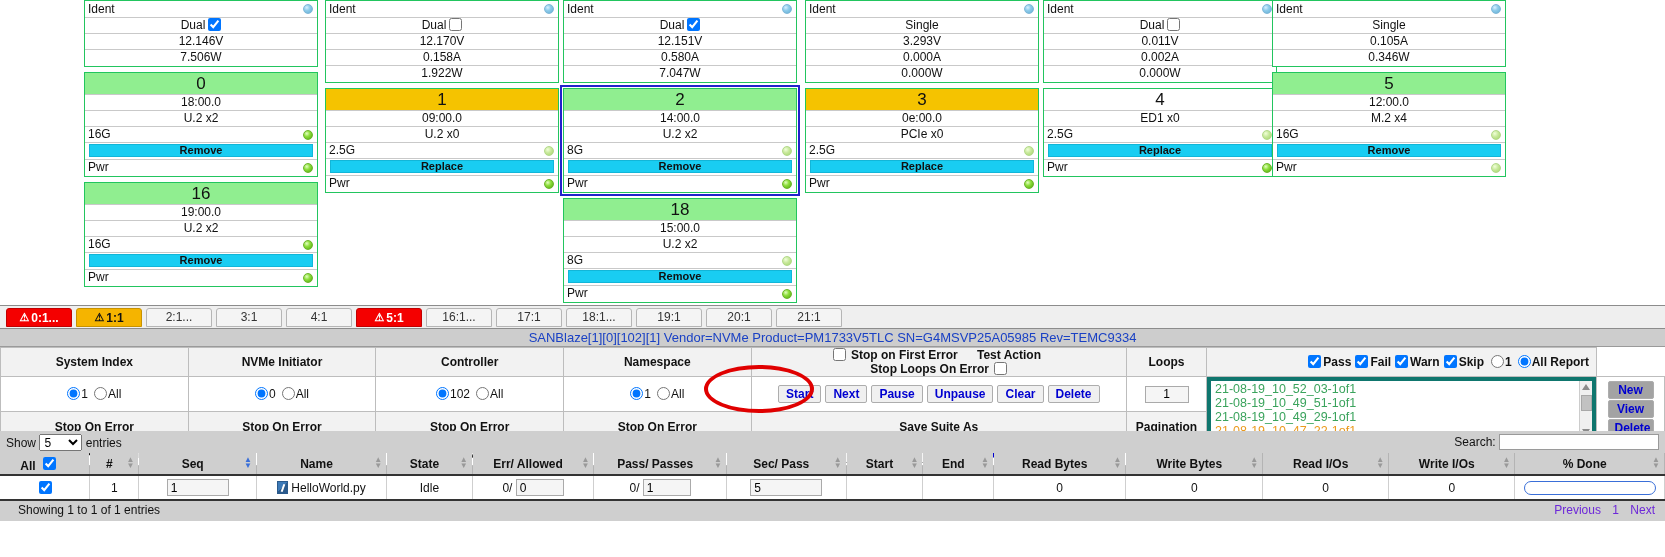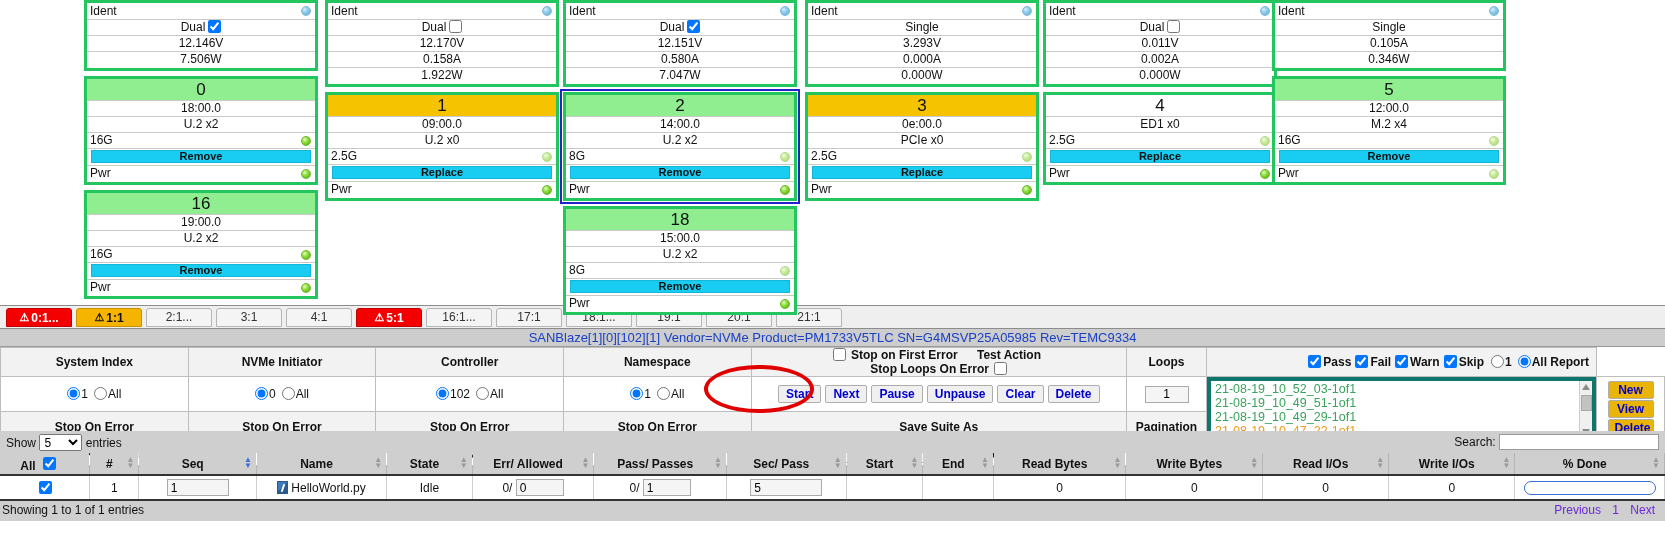--- a/index.html
+++ b/index.html
@@ -2,21 +2,21 @@
 <html><head>
 <meta charset="utf-8">
 <style>
   html,body{margin:0;padding:0;background:#fff;}
   body{width:1665px;height:557px;overflow:hidden;font-family:"Liberation Sans",sans-serif;font-size:12px;color:#111;}
   *{box-sizing:border-box;}
 
   
   #slot-area{position:relative;height:305px;padding-left:84px;}
   .slot-col{position:absolute;top:0;width:234px;}
-  .card{border:3px solid #22c55e;background:#fff;margin-bottom:5px;}
+  .card{border:1px solid #22c55e;background:#fff;margin-bottom:5px;}
   .card.sel{outline:2px solid #2222cc;outline-offset:1px;}
   .row{border-bottom:1px solid #c9c9c9;height:16px;line-height:15px;text-align:center;font-size:12px;}
   .row:last-child{border-bottom:none;}
   .row.left{text-align:left;padding-left:3px;}
   .ident{text-align:left;padding-left:3px;position:relative;height:17px;line-height:16px;}
   .led{position:absolute;right:4px;top:3px;width:10px;height:10px;border-radius:50%;
        background:radial-gradient(circle at 35% 32%, #d8f0ff 0%, #8ecbea 40%, #63aed4 100%);
        border:1px solid #7fb8d8;}
   .led.green{background:radial-gradient(circle at 35% 32%, #e2ffc0 0%, #8ede3c 40%, #4fa80c 100%);border:1px solid #6cb52a;}
   .led.pale{background:radial-gradient(circle at 35% 32%, #f0ffd8 0%, #c6e89a 45%, #a6d46a 100%);border:1px solid #b2d98a;}
@@ -62,42 +62,42 @@
   .savebtn{color:#0000d0;font-weight:bold;cursor:pointer;font-size:12px;}
   .reportlist{height:100%;overflow:hidden;background:#fff;border:4px solid #0f766e;position:relative;
               text-align:left;padding:1px 0 0 4px;font-size:12.5px;line-height:14px;}
   .rpt{color:#3aa35c;white-space:nowrap;}
   .rpt.orange{color:#eb9a1e;}
   .sbar{position:absolute;right:0;top:0;width:13px;height:100%;background:#f0f0f0;border-left:1px solid #ccc;}
   .sbar .up,.sbar .dn{position:absolute;left:2px;width:0;height:0;border-left:4px solid transparent;border-right:4px solid transparent;}
   .sbar .up{top:3px;border-bottom:6px solid #8b8b8b;}
   .sbar .dn{bottom:3px;border-top:6px solid #8b8b8b;}
   .sbar .thumb{position:absolute;left:1px;top:14px;width:11px;height:16px;background:#c2c2c2;border:1px solid #a8a8a8;}
-  .sidebtn{display:block;color:#0000d0;font-weight:bold;background:#eab308;border:1px solid #adadad;
+  .sidebtn{display:block;color:#0000d0;font-weight:bold;background:#a3a3a3;border:1px solid #adadad;
            border-radius:2px;padding:1px 6px;margin:1px auto;font-size:12px;cursor:pointer;width:46px;text-align:center;}
 
   
   #dtwrap{background:#cfcfcf;}
   #dttop{height:22px;background:#cfcfcf;position:relative;font-size:12px;padding:3px 6px 0 6px;}
   #dttop .left{float:left;}
   #dttop .right{float:right;}
   #dttop select{font-size:12px;height:17px;}
   #dttop input{border:1px solid #9a9a9a;height:16px;width:160px;font-size:12px;}
   table.dt{border-collapse:collapse;width:100%;table-layout:fixed;background:#fff;}
   table.dt th{background:#cfcfcf;border-right:1px solid #b4b4b4;border-bottom:2px solid #333;
               font-size:12px;font-weight:bold;height:22px;position:relative;padding:0 14px 0 4px;}
   table.dt td{border-right:1px solid #cfcfcf;border-bottom:2px solid #333;text-align:center;height:25px;font-size:12px;}
   .sortic{position:absolute;right:4px;top:4px;color:#999;font-size:8px;line-height:6px;}
   .sortic.active{color:#3a6fd8;}
   .cellin{border:1px solid #aaa;background:#f5f5f5;height:17px;width:62px;font-size:12px;padding-left:3px;}
   .pyic{display:inline-block;width:11px;height:13px;background:linear-gradient(135deg,#3d7ab8 50%,#2a5a8c 50%);
         vertical-align:-2px;margin-right:3px;border:1px solid #2a5a8c;position:relative;}
   .pyic:after{content:"";position:absolute;left:4px;top:2px;width:2px;height:8px;background:#fff;transform:rotate(20deg);}
   .progbar{border:1px solid #3a6fd8;border-radius:8px;height:14px;width:90%;margin:0 auto;background:#fff;}
-  #dtbot{height:20px;background:#cfcfcf;font-size:12px;padding:2px 6px 0 2px;position:relative;}
+  #dtbot{height:20px;background:#cfcfcf;font-size:12px;padding:2px 6px 0 18px;position:relative;}
   #dtbot .left{float:left;}
   #dtbot .right{float:right;color:#888;}
   #dtbot .pg{color:#6d28d9;padding:0 4px;}
 </style>
 </head>
 <body>
 
 <div id="slot-area">
     <div class="slot-col" style="left: 84px;">
       <div class="card">

